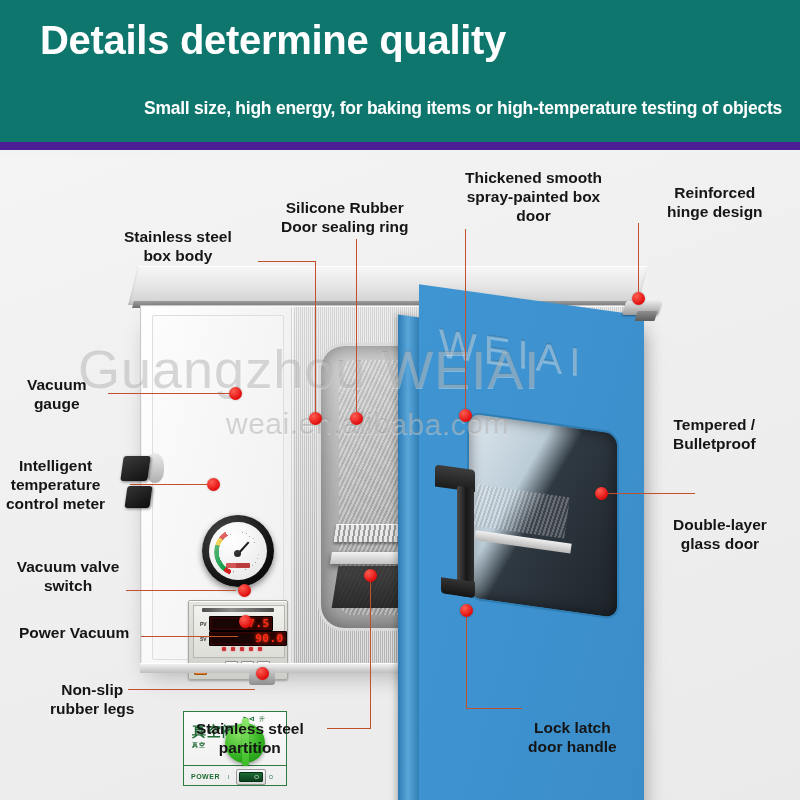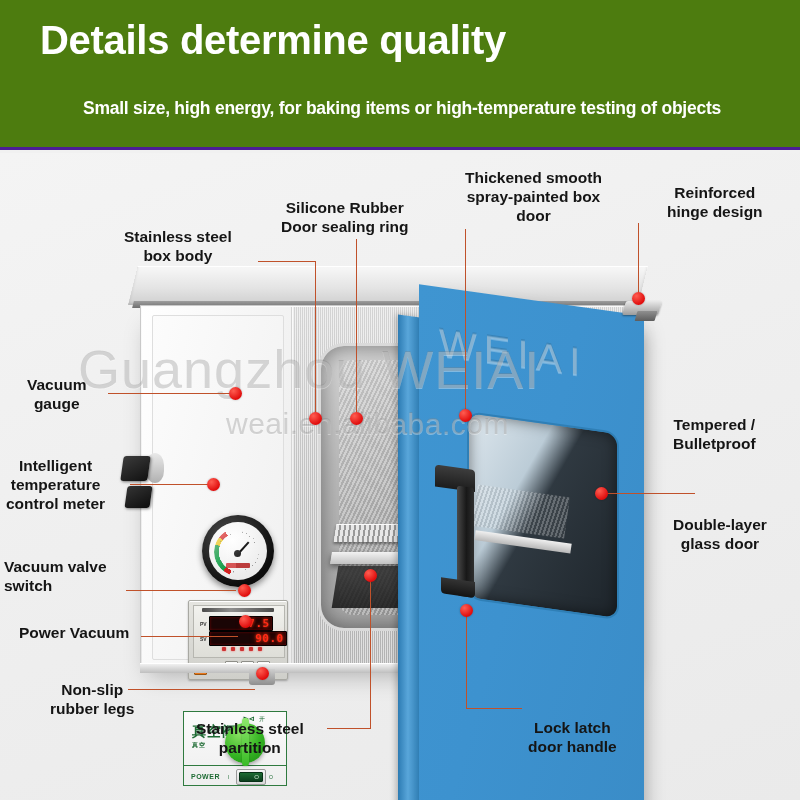--- a/index.html
+++ b/index.html
@@ -7,33 +7,33 @@
     width:800px;height:800px;overflow:hidden;
     background:#f0f0f0;
     font-family:"Liberation Sans", sans-serif;
     position:relative;
   }
   #root{position:relative;width:800px;height:800px;overflow:hidden;background:#f1f1f1;}
 
   
   .header{
     position:absolute;left:0;top:0;width:800px;height:150px;
-    background:#4d7c0f;
-    border-bottom:3px solid #4c1d95;
+    background:#0f766e;
+    border-bottom:8px solid #4c1d95;
     box-sizing:border-box;
   }
   .header-title{
     position:absolute;left:40px;top:18px;
     font-size:40px;font-weight:bold;color:#ffffff;
     letter-spacing:-0.3px;white-space:nowrap;
   }
   .header-sub{
     position:absolute;left:22px;top:98px;width:760px;
     font-size:17.5px;font-weight:bold;color:#ffffff;
-    letter-spacing:-0.25px;white-space:nowrap;text-align:center;
+    letter-spacing:-0.25px;white-space:nowrap;text-align:right;
   }
 
   
   .canvas{
     position:absolute;left:0;top:153px;width:800px;height:647px;
     background:linear-gradient(160deg,#f4f4f4 0%,#efefef 45%,#eaeaea 100%);
     overflow:hidden;
   }
 
   
@@ -551,21 +551,21 @@
 gauge</div>
     <div class="ln lnh" style="left:108px;top:240px;width:128px;"></div>
     <div class="dot" style="left:229px;top:234px;"></div>
 
     <div class="cal" style="left:6px;top:303px;">Intelligent
 temperature
 control meter</div>
     <div class="ln lnh" style="left:130px;top:331px;width:84px;"></div>
     <div class="dot" style="left:207px;top:325px;"></div>
 
-    <div class="cal" style="left:4px;top:404px;text-align:left;width:128px;">Vacuum valve
+    <div class="cal" style="left:4px;top:404px;text-align:center;width:128px;">Vacuum valve
 switch</div>
     <div class="ln lnh" style="left:126px;top:437px;width:110px;"></div>
     <div class="dot" style="left:238px;top:431px;"></div>
 
     <div class="cal" style="left:19px;top:470px;">Power Vacuum</div>
     <div class="ln lnh" style="left:141px;top:483px;width:97px;"></div>
     <div class="dot" style="left:239px;top:462px;"></div>
 
     <div class="cal" style="left:50px;top:527px;">Non-slip
 rubber legs</div>

